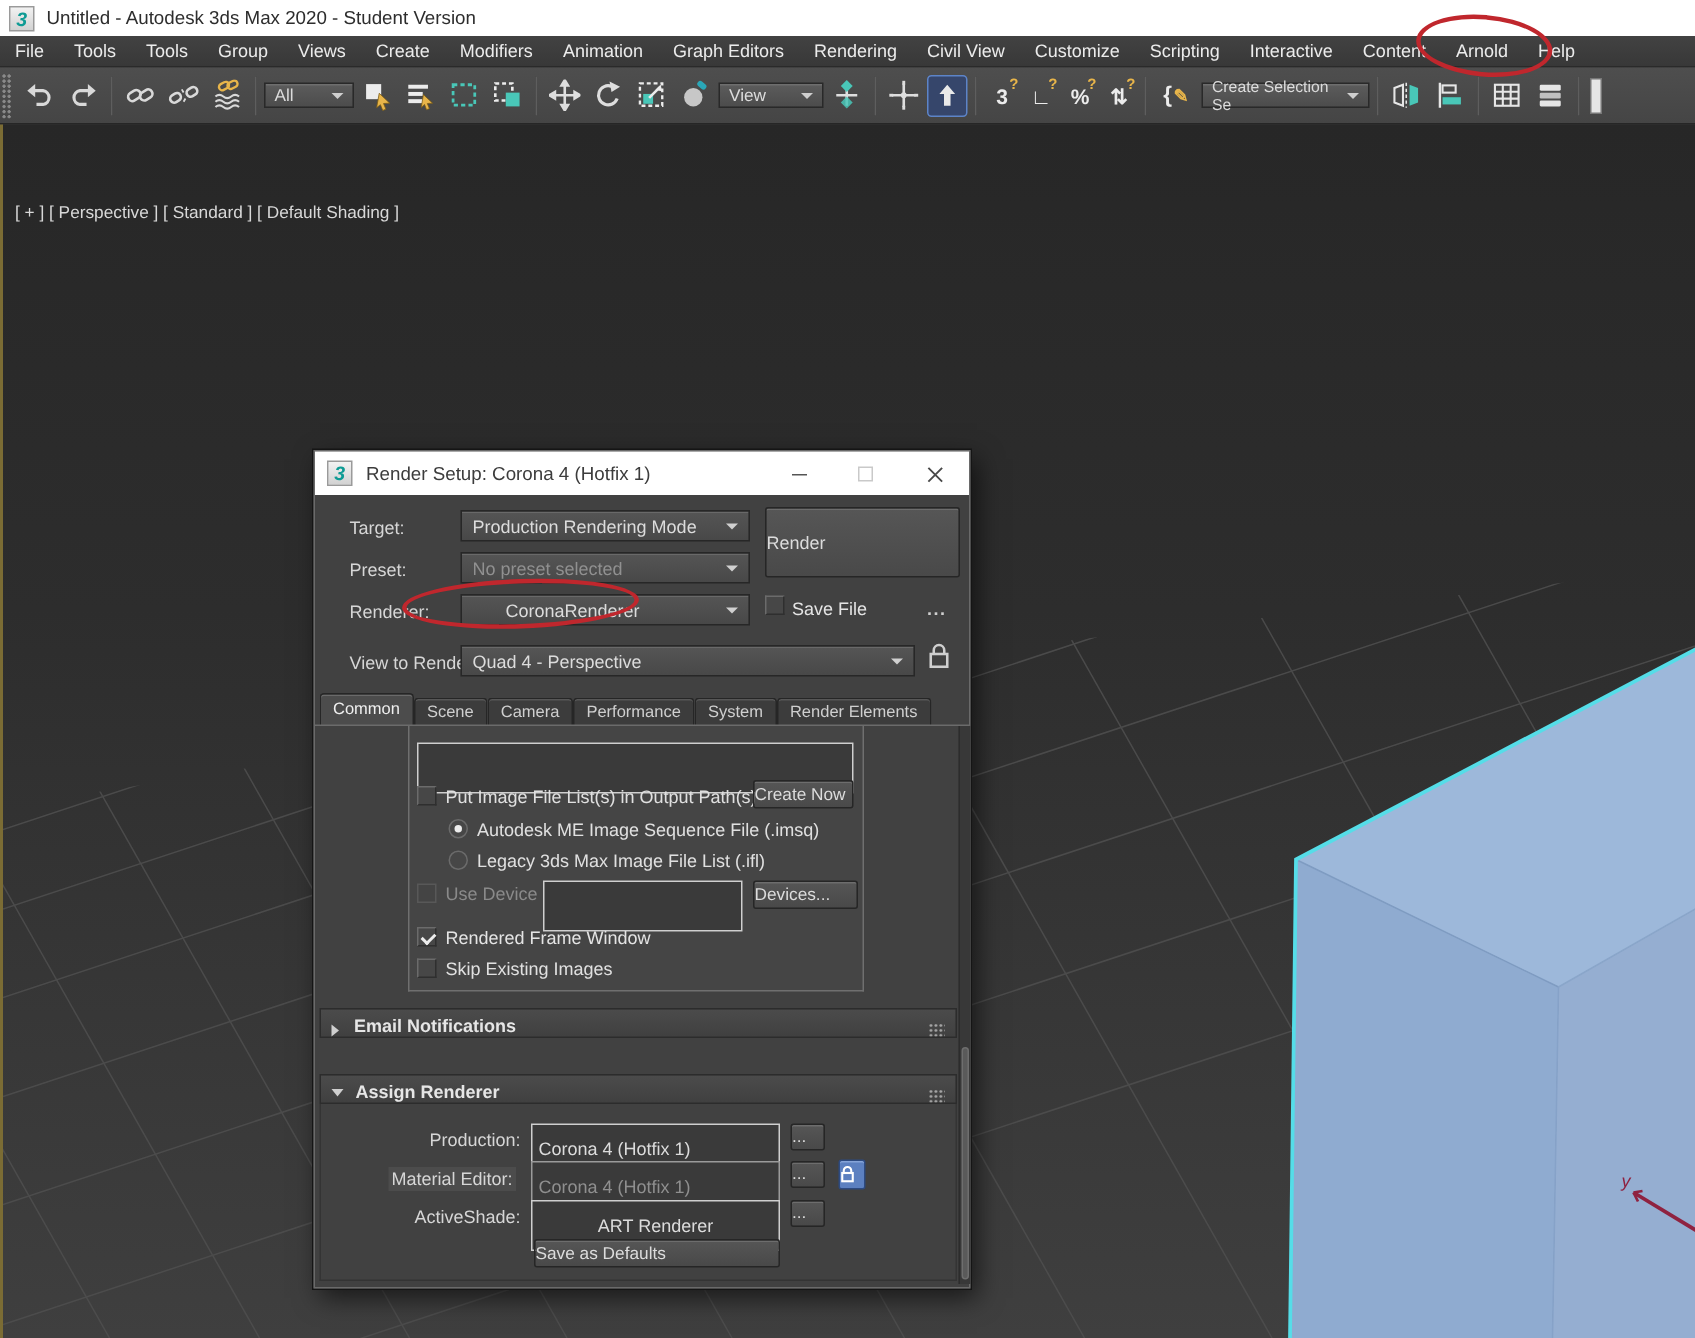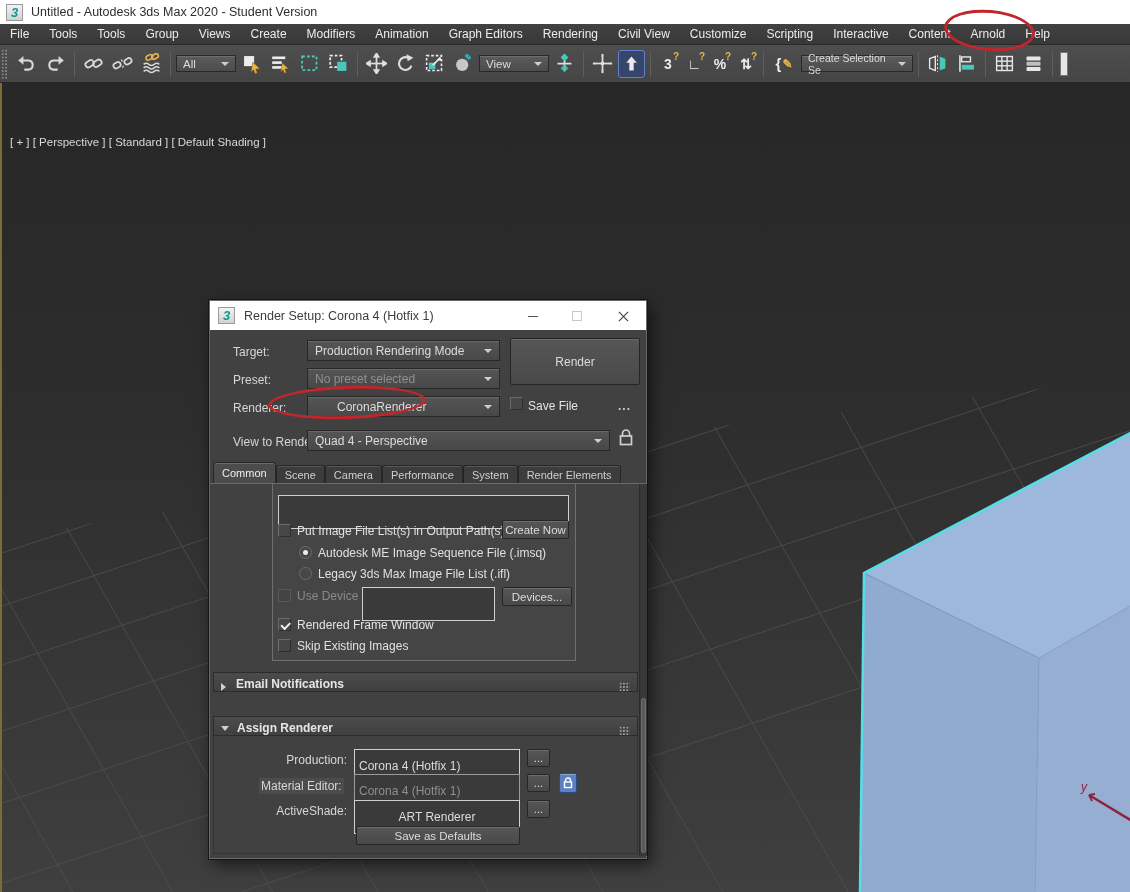--- a/index.html
+++ b/index.html
@@ -53,21 +53,21 @@
   .wbtn { position:absolute; top:7px; width:20px; height:16px; display:flex; align-items:center; justify-content:center; }
   .wbtn .mini { width:10px; height:0; border-bottom:1.5px solid #555; }
   .wbtn .maxi { width:10px; height:10px; border:1.2px solid #c9c9c9; }
   .wbtn svg { width:11px; height:11px; }
   .dlg-label { position:absolute; color:#d6d6d6; font-size:12px; }
   .dd { position:absolute; height:21px; background:linear-gradient(#555,#484848); border:1px solid #272727;
         box-shadow:inset 0 1px 0 #696969; color:#dcdcdc; display:flex; align-items:center; padding:0 7px; font-size:12px; }
   .dd .arr { margin-left:auto; width:0; height:0; border:4.5px solid transparent; border-top-color:#d0d0d0; margin-top:5px; }
   .dd .ghost { color:#909090; }
   .mbtn { position:absolute; background:linear-gradient(#565656,#494949); border:1px solid #262626; box-shadow:inset 0 1px 0 #6d6d6d;
-          border-radius:2px; color:#dcdcdc; font-size:11.5px; display:flex; align-items:center; justify-content:center; }
+          border-radius:2px; color:#dcdcdc; font-size:11.5px; display:flex; align-items:center; justify-content:flex-start; }
   .cb { position:absolute; width:13px; height:13px; background:#474747; border:1px solid #6b6b6b;
         border-right-color:#2f2f2f; border-bottom-color:#2f2f2f; }
   .cb.checked::before { content:""; position:absolute; left:1.5px; top:2.5px; width:7px; height:3.5px;
         border-left:2px solid #ececec; border-bottom:2px solid #ececec; transform:rotate(-45deg); }
   .cb.disabled { border-color:#585858; background:#444; }
   .radio { position:absolute; width:13px; height:13px; border-radius:50%; background:#474747; border:1px solid #6b6b6b; }
   .radio.sel::before { content:""; position:absolute; left:3px; top:3px; width:5px; height:5px; border-radius:50%; background:#ececec; }
   .tfield { position:absolute; background:#3a3a3a; border:1.4px solid #cfcfcf; color:#dcdcdc; font-size:12px;
             font-family:"Liberation Sans", sans-serif; padding:16px 4px; }
   .tfield.ghost { color:#8f8f8f; }

